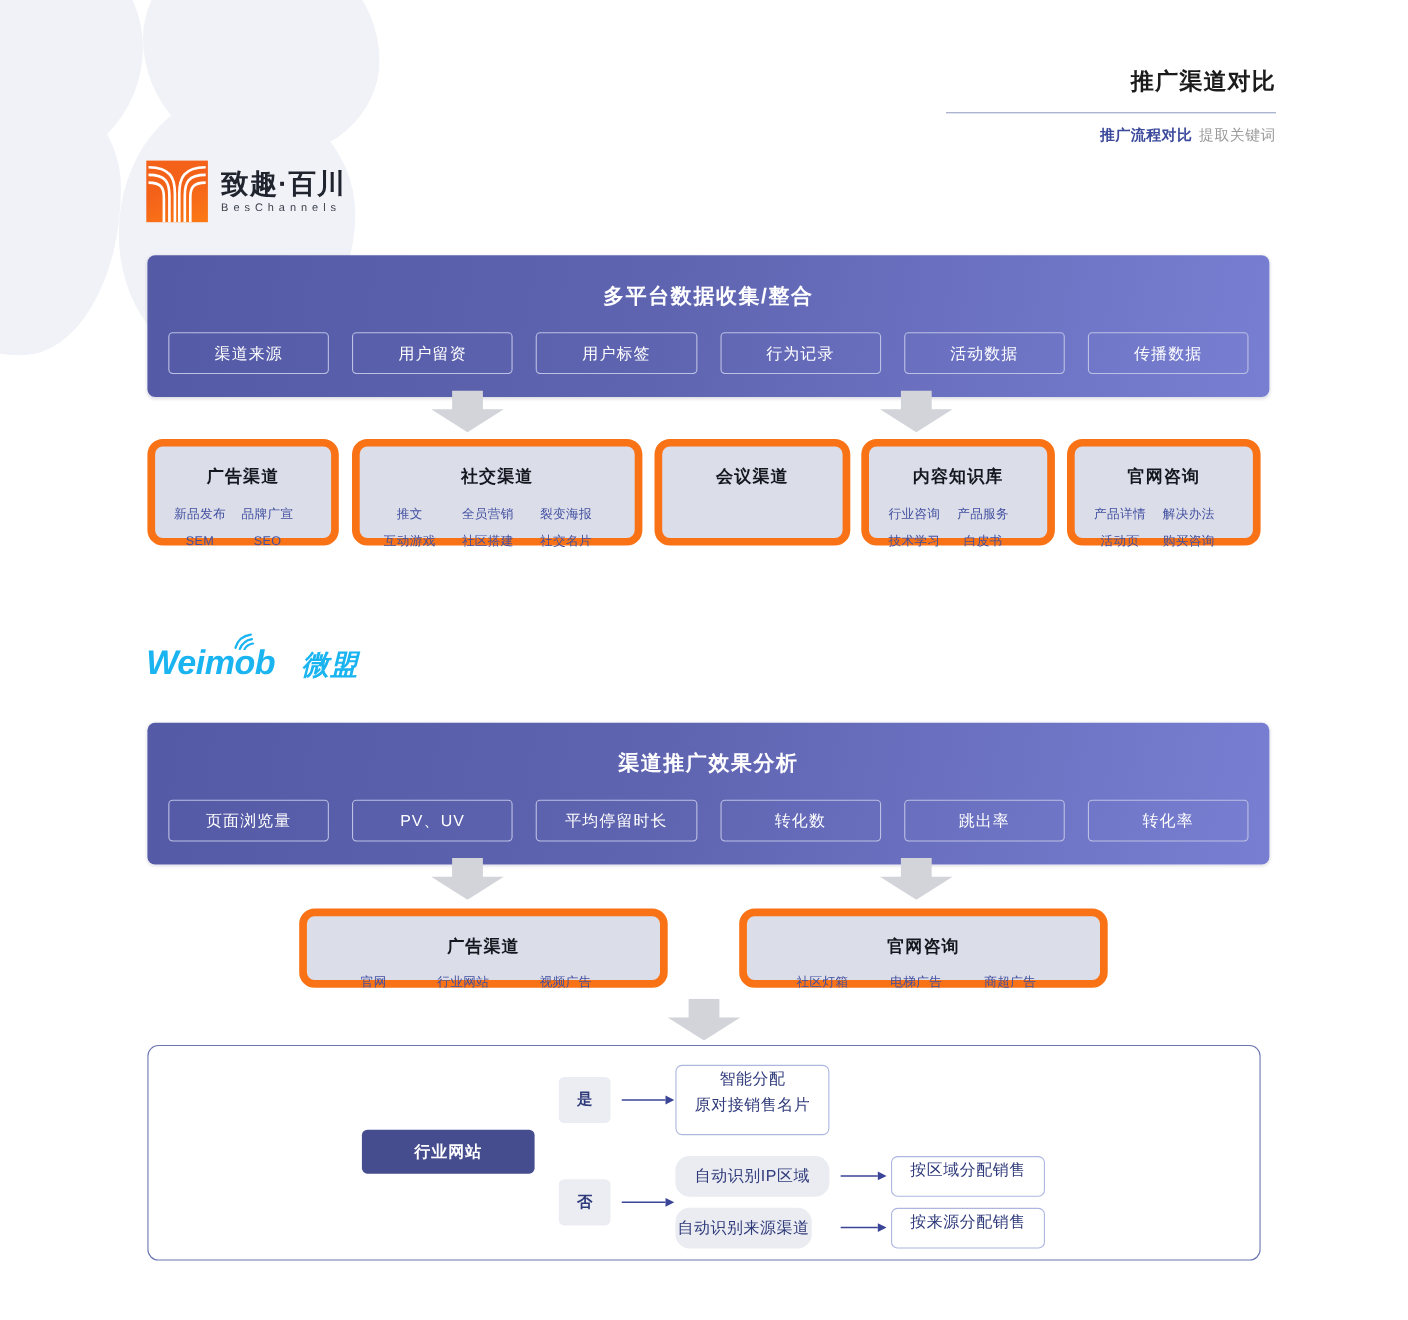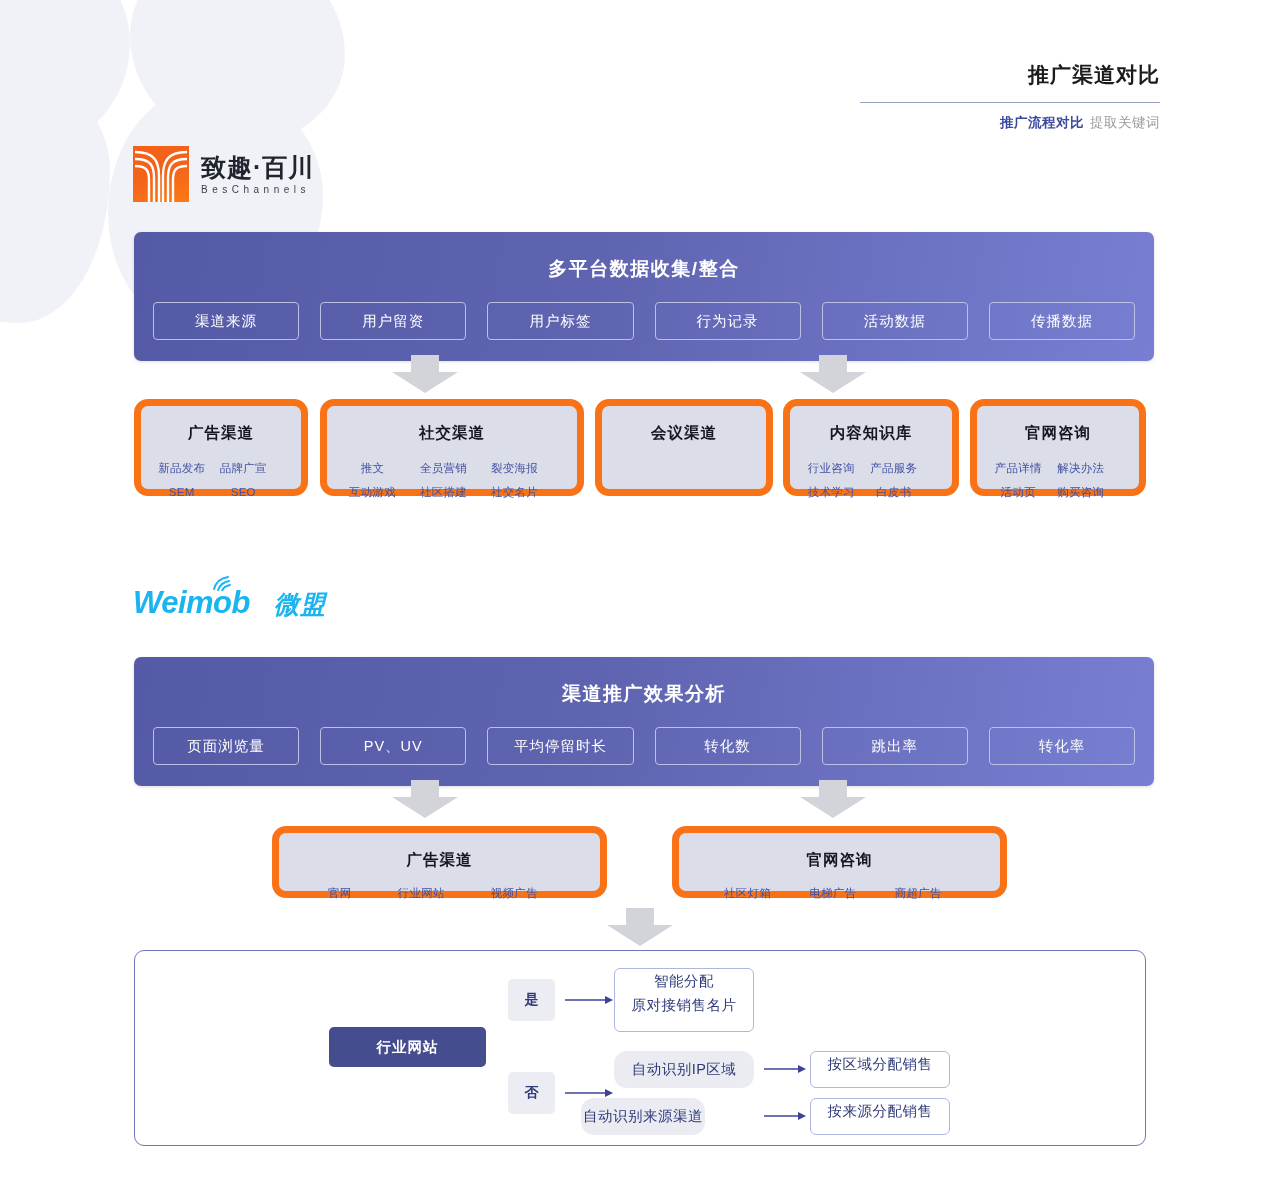--- a/index.html
+++ b/index.html
@@ -303,21 +303,21 @@
         <polygon points="40,1 48,5 40,9" fill="#3b4597"></polygon>
       </svg>
   </div>
 
   <div class="out-box" style="left:614px; top:968px; width:140px; height:64px;">
     <div>智能分配</div>
     <div>原对接销售名片</div>
   </div>
 
   <div class="mid-box" style="left:614px; top:1051px; width:140px; height:37px;">自动识别IP区域</div>
-  <div class="mid-box" style="left:581px; top:1098px; width:124px; height:37px;">自动识别来源渠道</div>
+  <div class="mid-box" style="left:614px; top:1098px; width:124px; height:37px;">自动识别来源渠道</div>
 
   <div class="h-arrow" style="left:764px; top:1064px; width:42px;">
     <svg width="42" height="10" viewBox="0 0 42 10">
         <line x1="0" y1="5" x2="34" y2="5" stroke="#3b4597" stroke-width="1.4"></line>
         <polygon points="34,1 42,5 34,9" fill="#3b4597"></polygon>
       </svg>
   </div>
   <div class="h-arrow" style="left:764px; top:1111px; width:42px;">
     <svg width="42" height="10" viewBox="0 0 42 10">
         <line x1="0" y1="5" x2="34" y2="5" stroke="#3b4597" stroke-width="1.4"></line>

